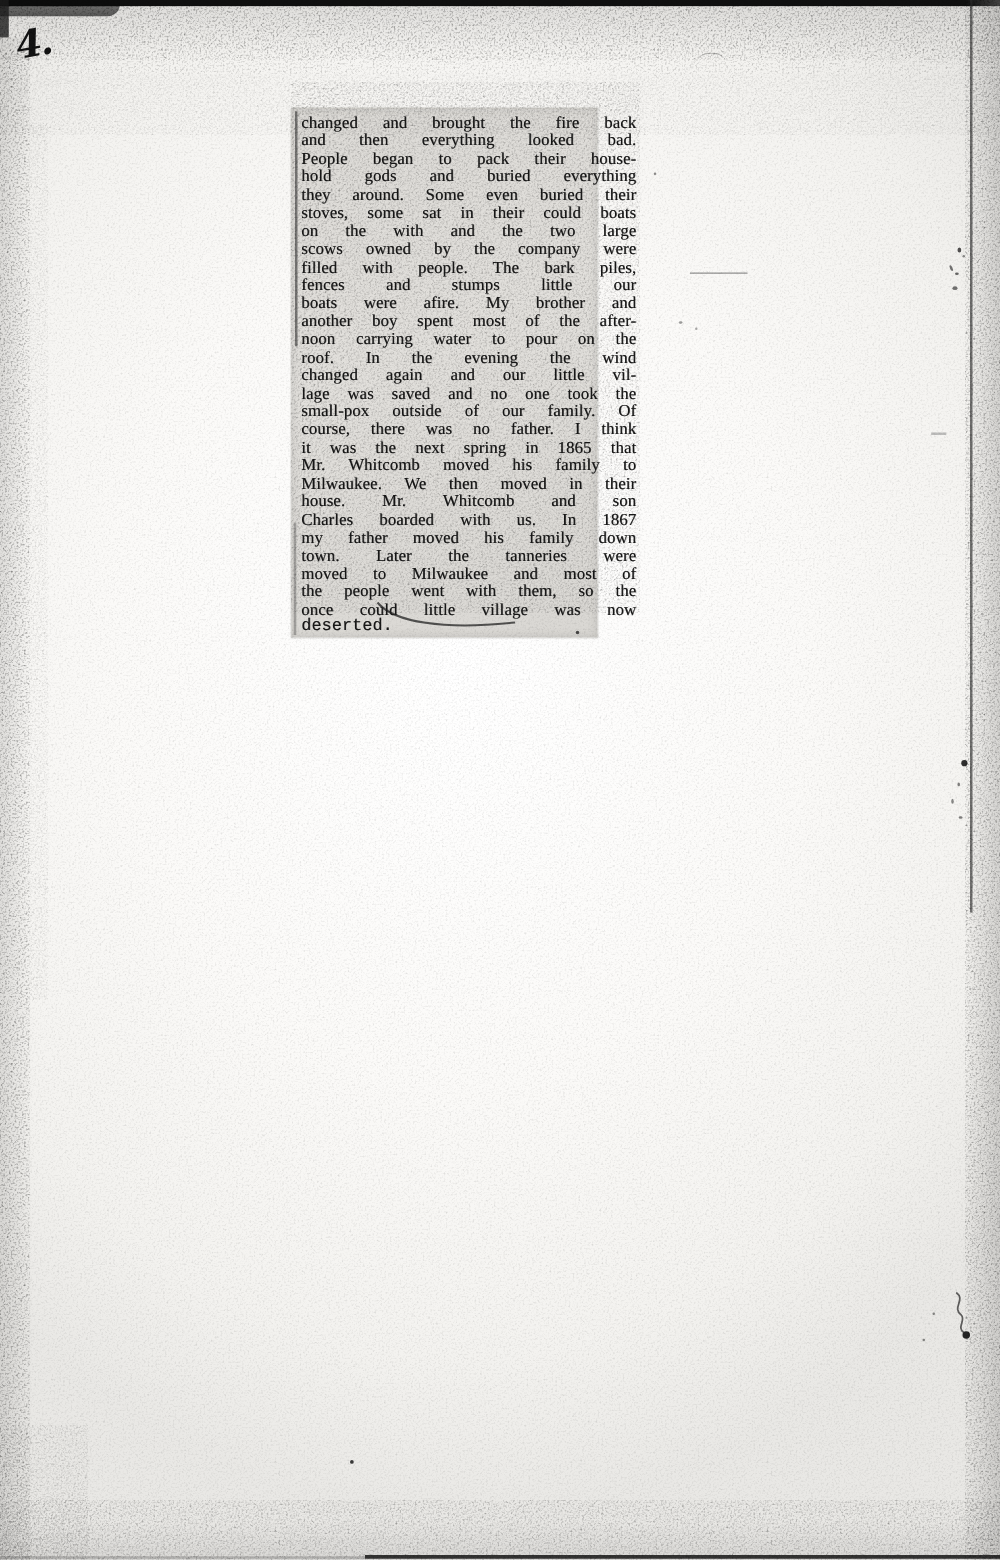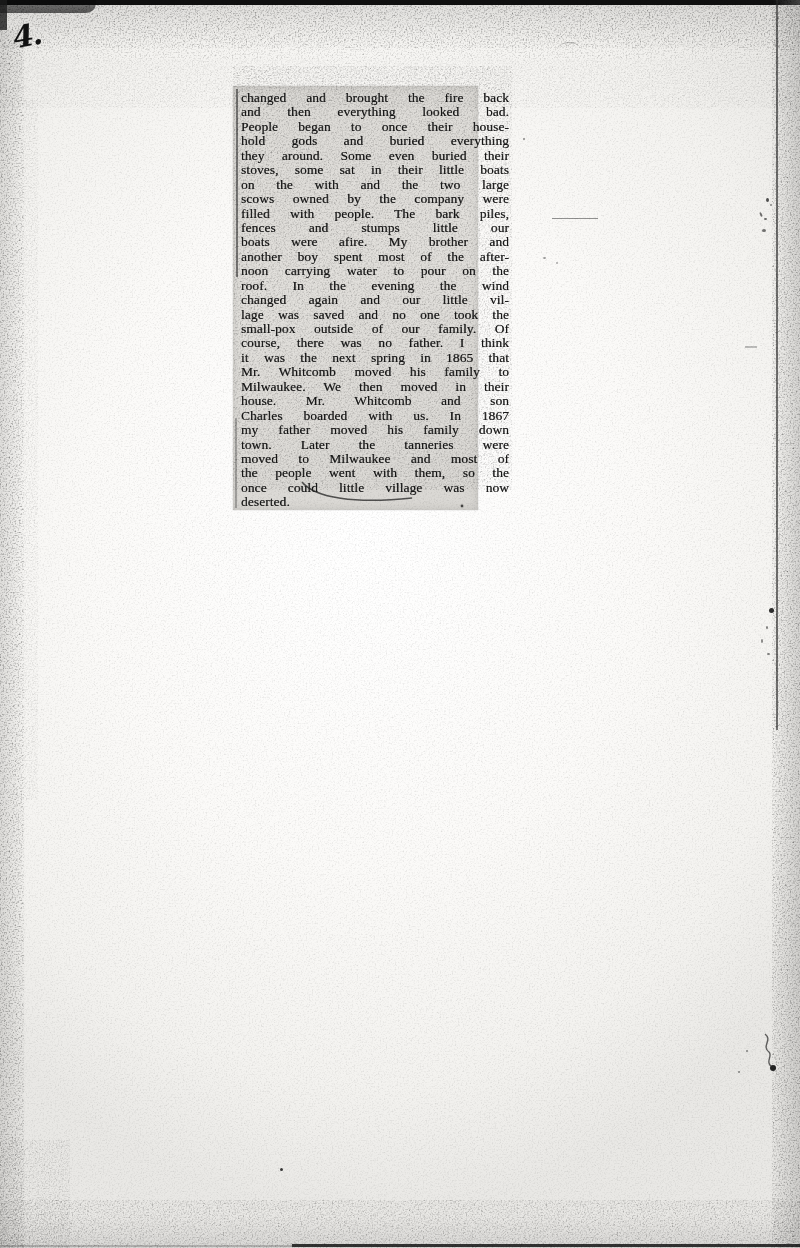--- a/index.html
+++ b/index.html
@@ -39,21 +39,21 @@
   }
   .clip-rule-top{left:3px;top:3px;width:2px;height:188px;background:rgba(35,35,35,.55);}
   .clip-rule-bottom{left:2px;top:332px;width:2px;height:90px;background:rgba(35,35,35,.3);}
   .clip-text{
     position:absolute;left:8px;top:5px;width:268px;
     font-size:13.4px;line-height:14.45px;color:#181818;
     text-shadow:0.35px 0 0 rgba(15,15,15,.55);
     letter-spacing:.1px;word-spacing:.5px;
   }
   .clip-line{height:14.45px;text-align:justify;text-align-last:justify;}
-  .clip-line.last{text-align-last:left;}
+  .clip-line.last{text-align-last:left;font-family:Liberation Mono, monospace;}
   
   .speck{background:#1a1a1a;border-radius:50%;}
   .mark{background:#777;}
   .arc{width:22px;height:12px;border-top:1.5px solid rgba(120,120,118,.5);border-radius:50%;}
   svg.overlay{display:block;}
 </style>
 </head>
 <body>
 
 <div class="page">
@@ -70,24 +70,24 @@
   <div class="abs bottom-line-faint"></div>
 
   <span class="abs pagenum">4.</span>
 
   <div class="abs clipping">
     <div class="abs clip-rule-top"></div>
     <div class="abs clip-rule-bottom"></div>
     <div class="clip-text">
         <div class="clip-line">changed and brought the fire back</div>
         <div class="clip-line">and then everything looked bad.</div>
-        <div class="clip-line">People began to once their house-</div>
+        <div class="clip-line">People began to pack their house-</div>
         <div class="clip-line">hold gods and buried everything</div>
         <div class="clip-line">they around. Some even buried their</div>
-        <div class="clip-line">stoves, some sat in their little boats</div>
+        <div class="clip-line">stoves, some sat in their could boats</div>
         <div class="clip-line">on the with and the two large</div>
         <div class="clip-line">scows owned by the company were</div>
         <div class="clip-line">filled with people. The bark piles,</div>
         <div class="clip-line">fences and stumps little our</div>
         <div class="clip-line">boats were afire. My brother and</div>
         <div class="clip-line">another boy spent most of the after-</div>
         <div class="clip-line">noon carrying water to pour on the</div>
         <div class="clip-line">roof. In the evening the wind</div>
         <div class="clip-line">changed again and our little vil-</div>
         <div class="clip-line">lage was saved and no one took the</div>

